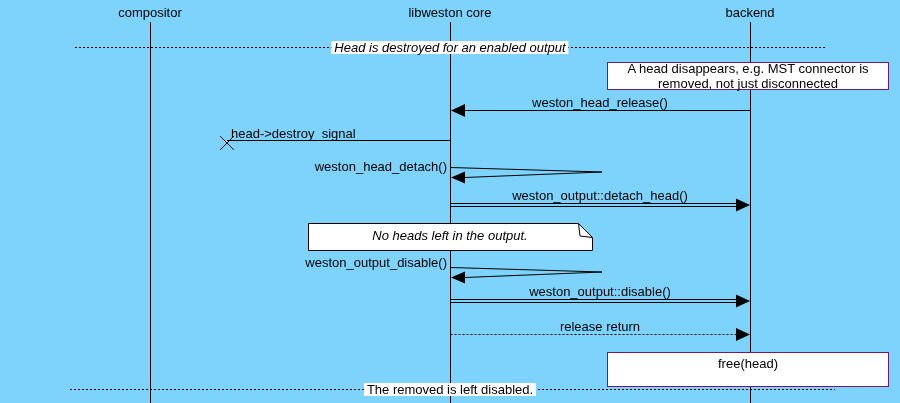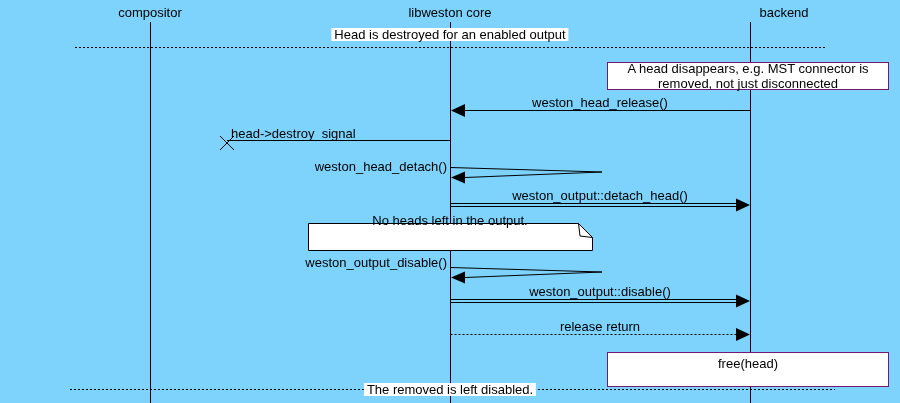--- a/index.html
+++ b/index.html
@@ -87,34 +87,34 @@
     </g>
 
     <g>
       <line x1="450.5" y1="334.5" x2="737" y2="334.5" stroke-dasharray="2,2"></line>
       <polygon class="ah" points="750,334.5 736,328 736,341"></polygon>
     </g>
   </svg>
 
   <div class="lbl ctr" style="left:150px;top:6px;">compositor</div>
   <div class="lbl ctr" style="left:450px;top:6px;">libweston core</div>
-  <div class="lbl ctr" style="left:750px;top:6px;margin-left:34px;">backend</div>
+  <div class="lbl ctr" style="left:750px;top:6px;">backend</div>
 
-  <div class="lbl ctr divlbl" style="left:450px;top:28px;">Head is destroyed for an enabled output</div>
+  <div class="lbl ctr divlbl" style="left:450px;top:41px;font-style:italic;">Head is destroyed for an enabled output</div>
   <div class="lbl ctr divlbl" style="left:450px;top:383px;">The removed is left disabled.</div>
 
   <div class="rbox" id="note-head-disappears">
     <div>A head disappears, e.g. MST connector is</div>
     <div>removed, not just disconnected</div>
   </div>
 
   <div class="lbl ctr" style="left:600px;top:96px;">weston_head_release()</div>
   <div class="lbl ralign" style="right:453px;top:160px;">weston_head_detach()</div>
   <div class="lbl" style="left:231px;top:127px;">head-&gt;destroy_signal</div>
   <div class="lbl ctr" style="left:600px;top:189px;">weston_output::detach_head()</div>
-  <div class="lbl ctr" style="left:450px;top:214px;">No heads left in the output.</div>
+  <div class="lbl ctr" style="left:450px;top:229px;font-style:italic;">No heads left in the output.</div>
   <div class="lbl ralign" style="right:453px;top:256px;">weston_output_disable()</div>
   <div class="lbl ctr" style="left:600px;top:285px;">weston_output::disable()</div>
   <div class="lbl ctr" style="left:600px;top:320px;text-align:right;">release return</div>
 
   <div class="rbox" id="box-free-head">free(head)</div>
 
 </div>
 
 </body></html>

